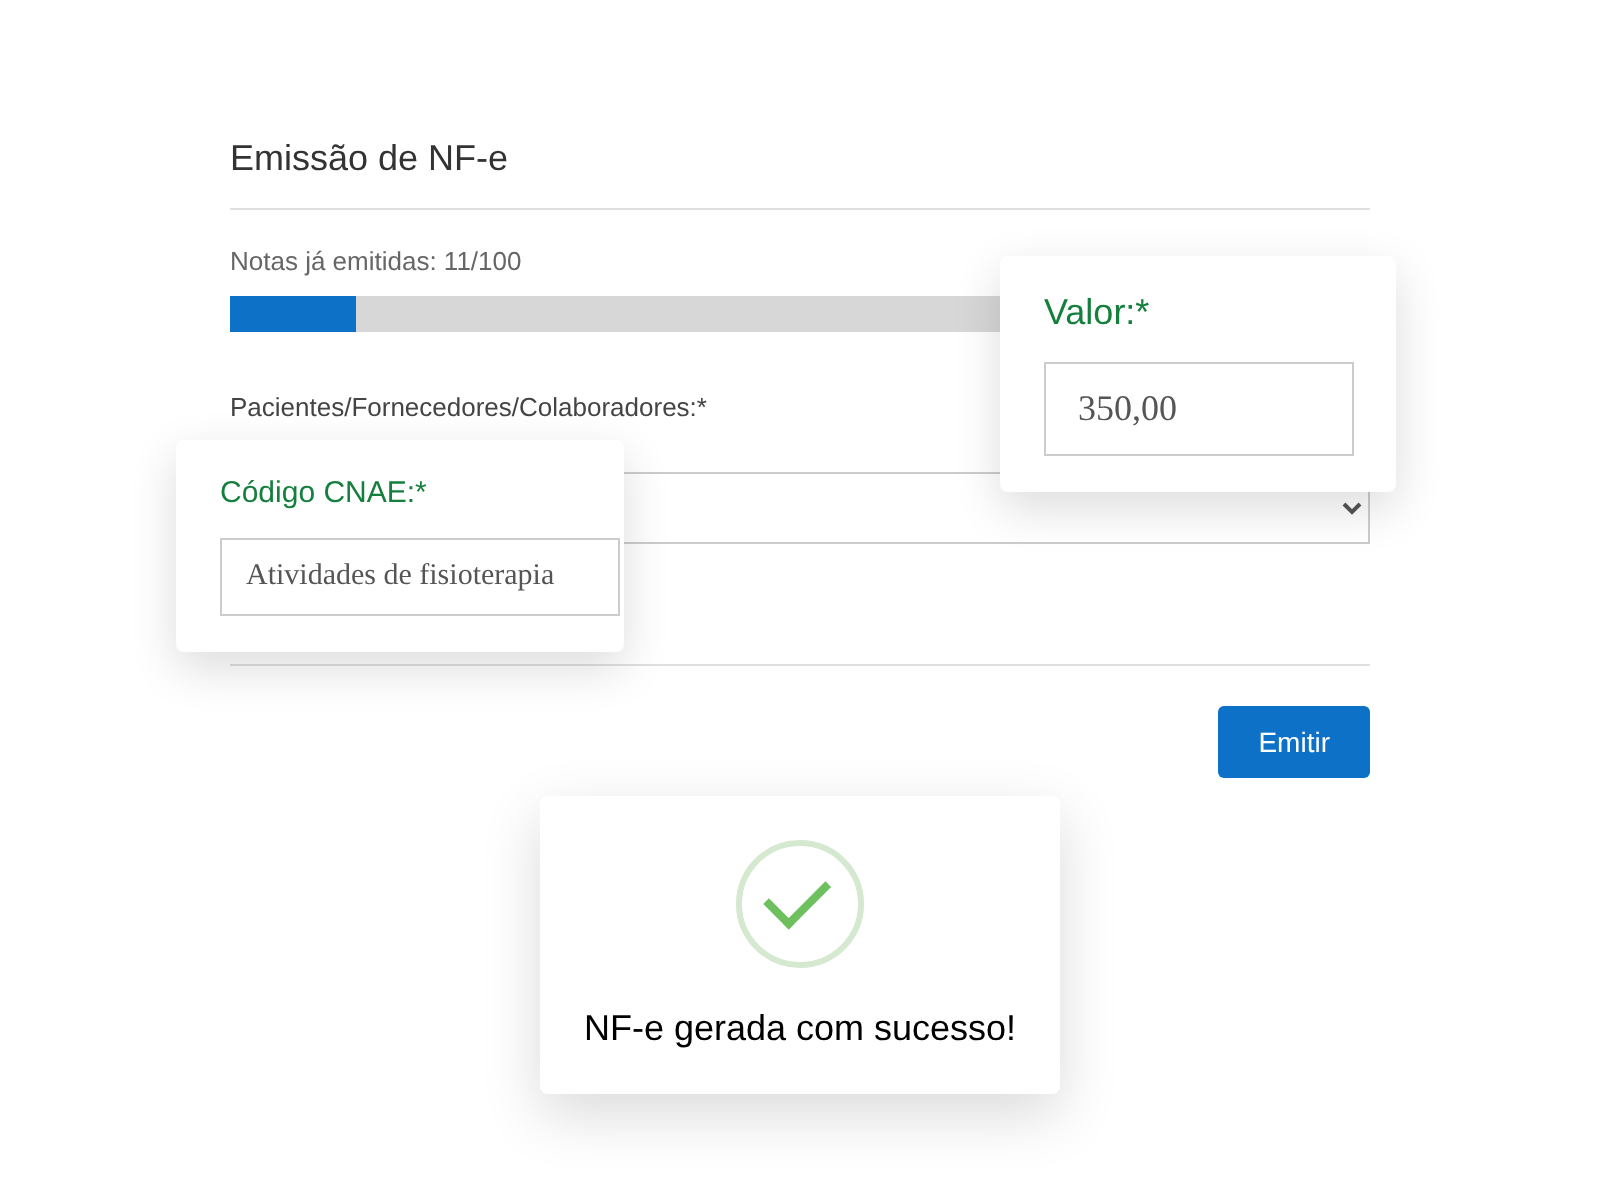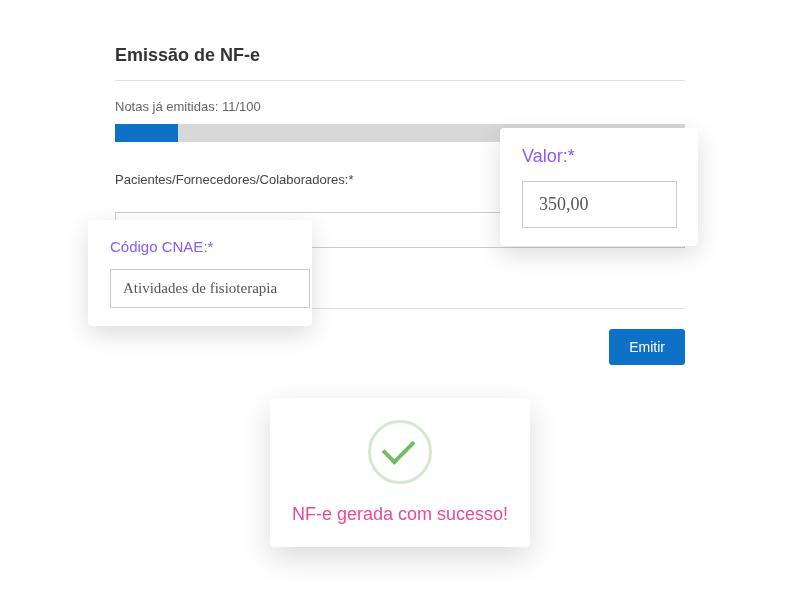--- a/index.html
+++ b/index.html
@@ -9,25 +9,26 @@
       width: 800px;
       height: 600px;
       position: relative;
       overflow: hidden;
     }
     .container {
       padding: 45px 115px 0 115px;
     }
     .page-title {
       font-size: 18px;
-      font-weight: 700;
+      font-weight: 400;
       color: #333;
       padding-bottom: 14px;
       border-bottom: 1px solid #e0e0e0;
       margin-bottom: 18px;
+      margin-top: 24px;
     }
     .quota-text {
       font-size: 13px;
       color: #666;
       margin-bottom: 10px;
     }
     .progress-bar {
       width: 100%;
       height: 18px;
       background: #d7d7d7;
@@ -110,21 +111,21 @@
     
     .float-card {
       position: absolute;
       background: #fff;
       border-radius: 4px;
       box-shadow: 0 8px 24px rgba(0,0,0,0.14);
       padding: 18px 22px;
     }
     .float-card .float-label {
       font-size: 18px;
-      color: #8b5cf6;
+      color: #15803d;
       font-weight: 400;
       margin-bottom: 14px;
       display: block;
     }
     .float-card .float-input {
       border: 1px solid #ccc;
       padding: 12px 16px;
       font-size: 18px;
       color: #555;
       min-width: 155px;
@@ -174,21 +175,21 @@
     }
     .check-mark {
       width: 30px;
       height: 18px;
       border-left: 4px solid #6ec05f;
       border-bottom: 4px solid #6ec05f;
       transform: rotate(-45deg) translate(2px,-4px);
     }
     .toast-text {
       font-size: 18px;
-      color: #ec4899;
+      color: #000000;
     }
   </style>
 </head>
 <body>
 
 <div class="container">
   <h1 class="page-title">Emissão de NF-e</h1>
 
   <div class="quota-text">Notas já emitidas: 11/100</div>
   <div class="progress-bar">

